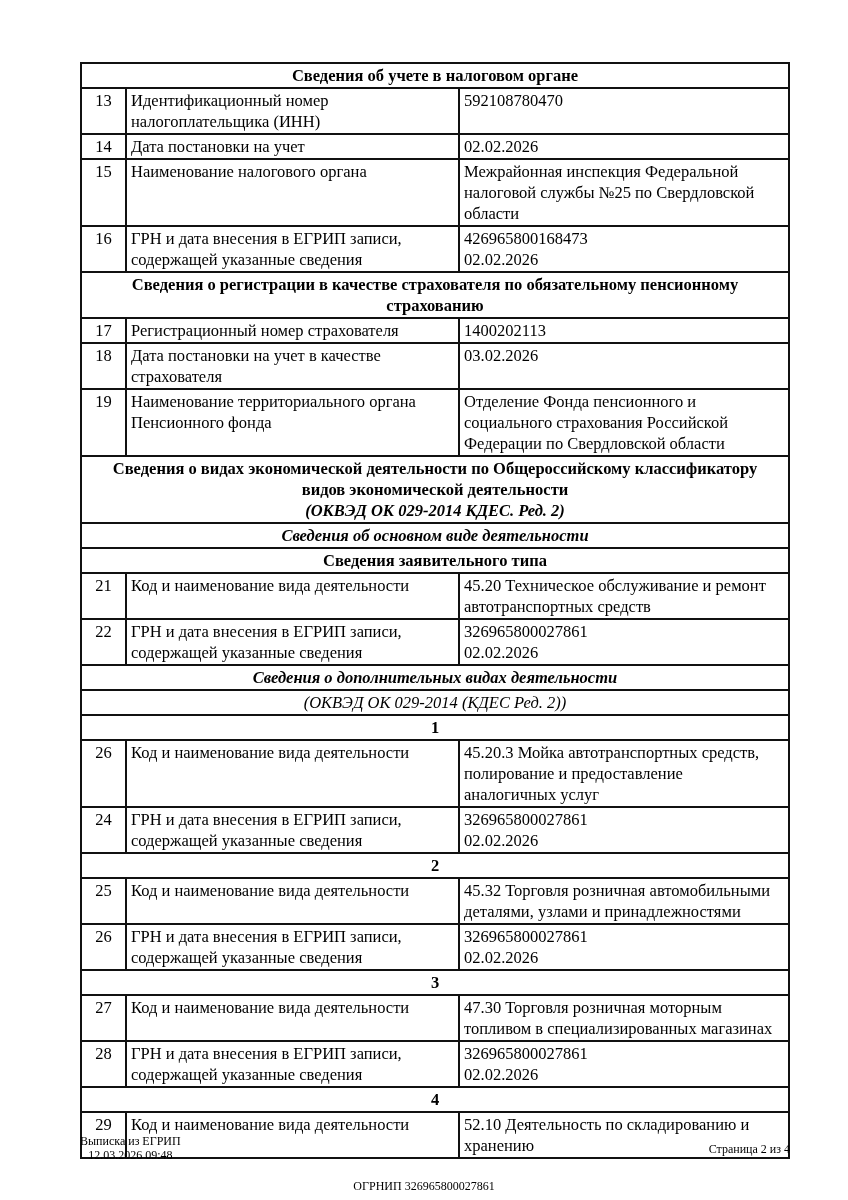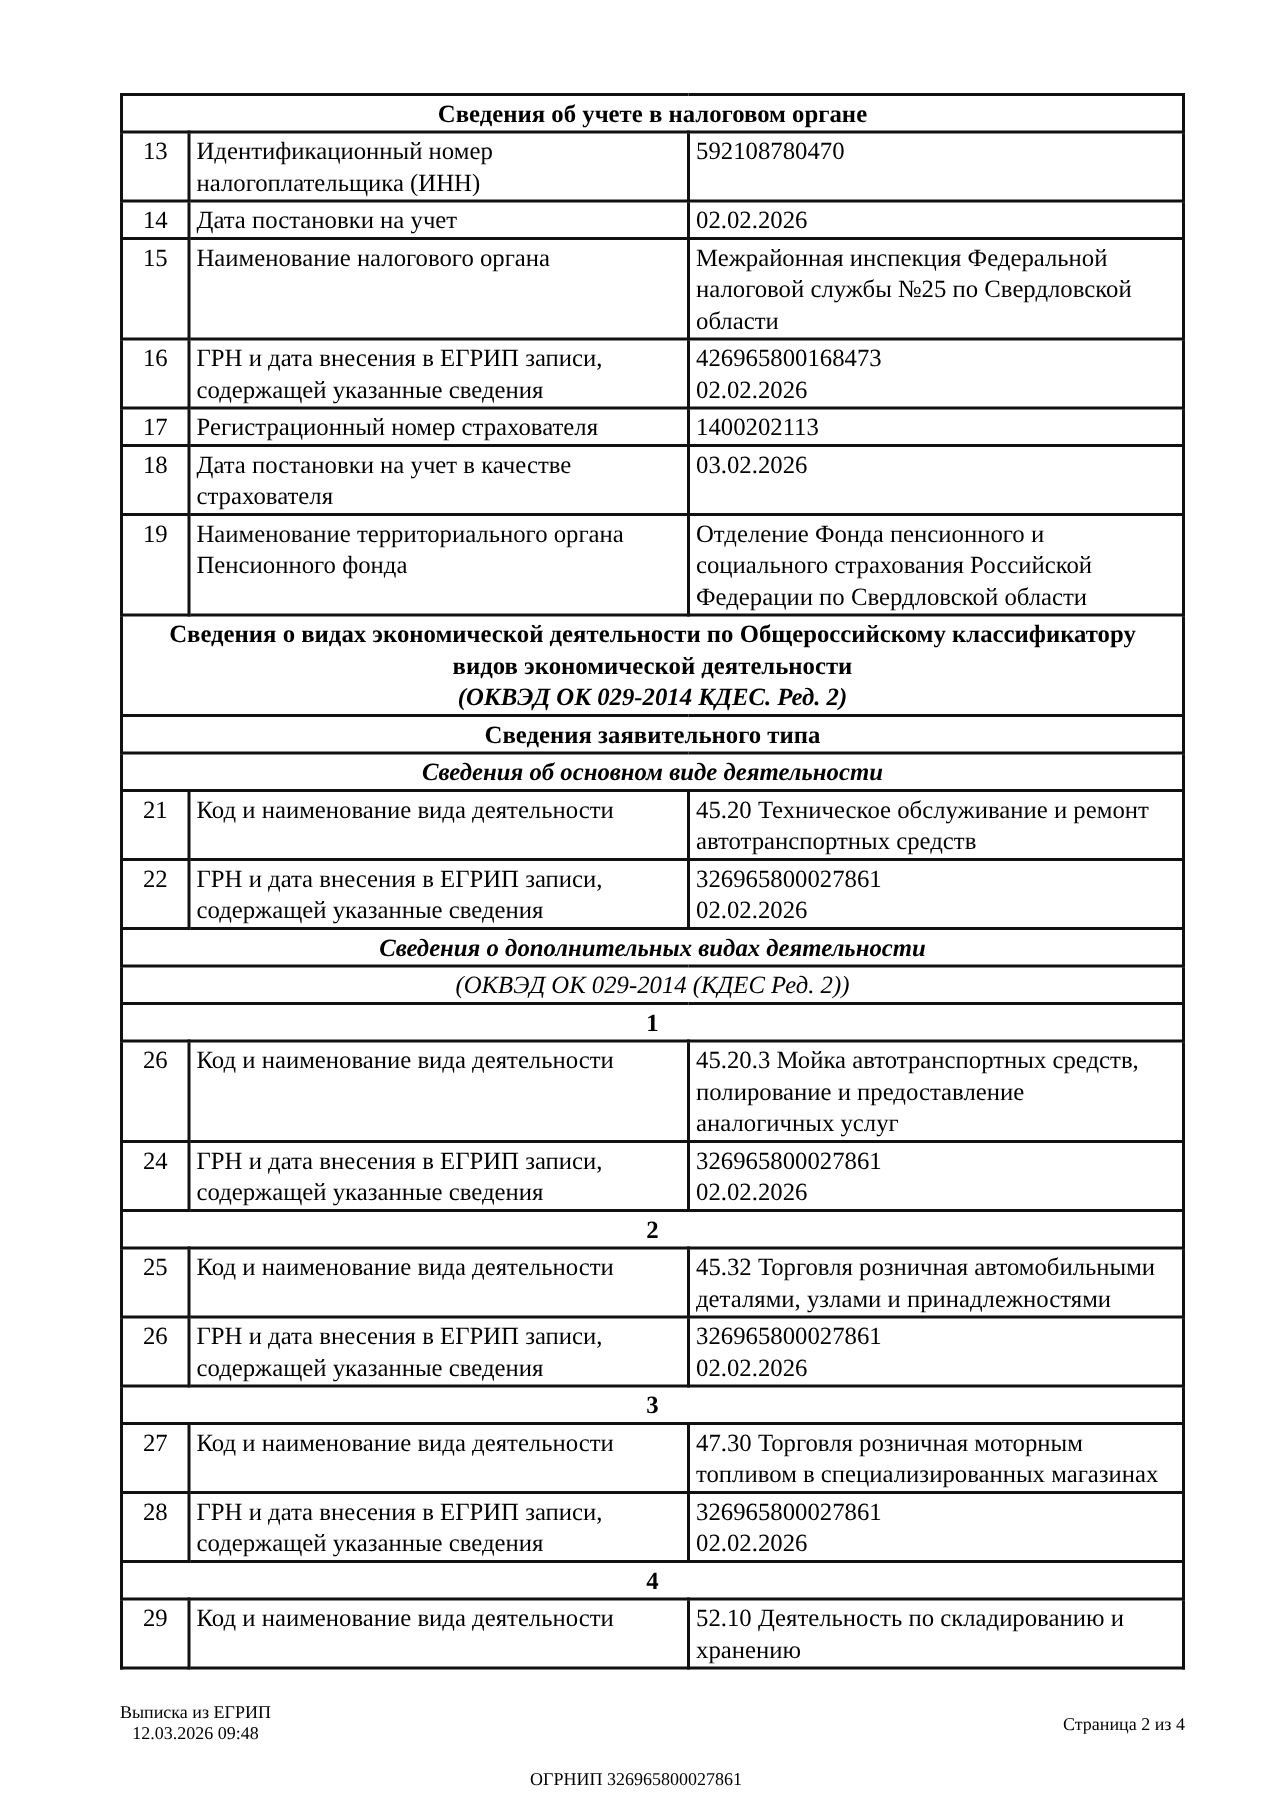--- a/index.html
+++ b/index.html
@@ -125,20 +125,26 @@
         <td class="c-label">
           <div>ГРН и дата внесения в ЕГРИП записи,</div>
           <div>содержащей указанные сведения</div>
         </td>
         <td class="c-value">
           <div>426965800168473</div>
           <div>02.02.2026</div>
         </td>
       </tr>
       <tr>
+        <td colspan="3" class="sec">
+          <div class="ln-bold">Сведения о регистрации в качестве страхователя по обязательному пенсионному</div>
+          <div class="ln-bold">страхованию</div>
+        </td>
+      </tr>
+      <tr>
         <td class="c-num">17</td>
         <td class="c-label">
           <div>Регистрационный номер страхователя</div>
         </td>
         <td class="c-value">
           <div>1400202113</div>
         </td>
       </tr>
       <tr>
         <td class="c-num">18</td>
@@ -164,26 +170,26 @@
       </tr>
       <tr>
         <td colspan="3" class="sec">
           <div class="ln-bold">Сведения о видах экономической деятельности по Общероссийскому классификатору</div>
           <div class="ln-bold">видов экономической деятельности</div>
           <div class="ln-bold-italic">(ОКВЭД ОК 029-2014 КДЕС. Ред. 2)</div>
         </td>
       </tr>
       <tr>
         <td colspan="3" class="sec">
+          <div class="ln-bold-italic">Сведения об основном виде деятельности</div>
+        </td>
+      </tr>
+      <tr>
+        <td colspan="3" class="sec">
           <div class="ln-bold">Сведения заявительного типа</div>
-        </td>
-      </tr>
-      <tr>
-        <td colspan="3" class="sec">
-          <div class="ln-bold-italic">Сведения об основном виде деятельности</div>
         </td>
       </tr>
       <tr>
         <td class="c-num">21</td>
         <td class="c-label">
           <div>Код и наименование вида деятельности</div>
         </td>
         <td class="c-value">
           <div>45.20 Техническое обслуживание и ремонт</div>
           <div>автотранспортных средств</div>

